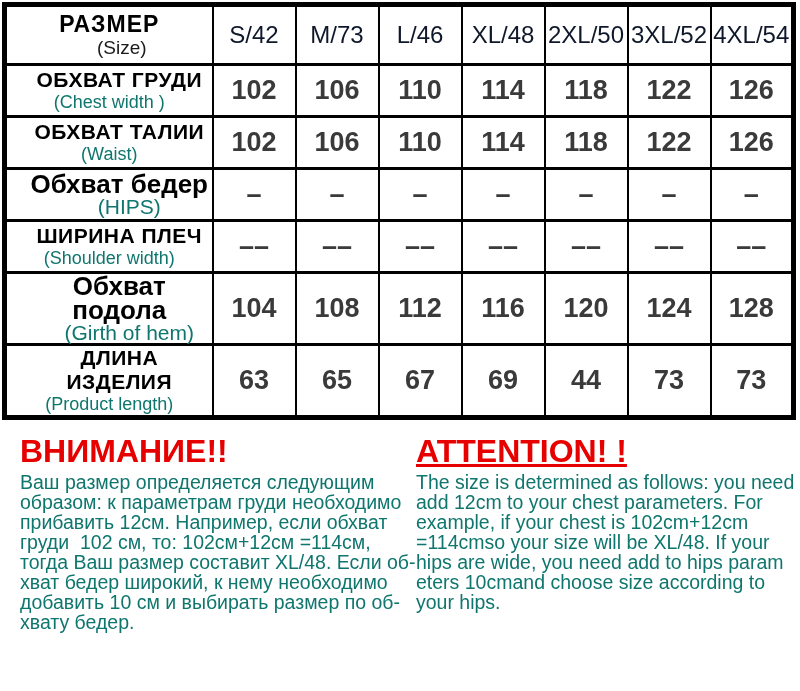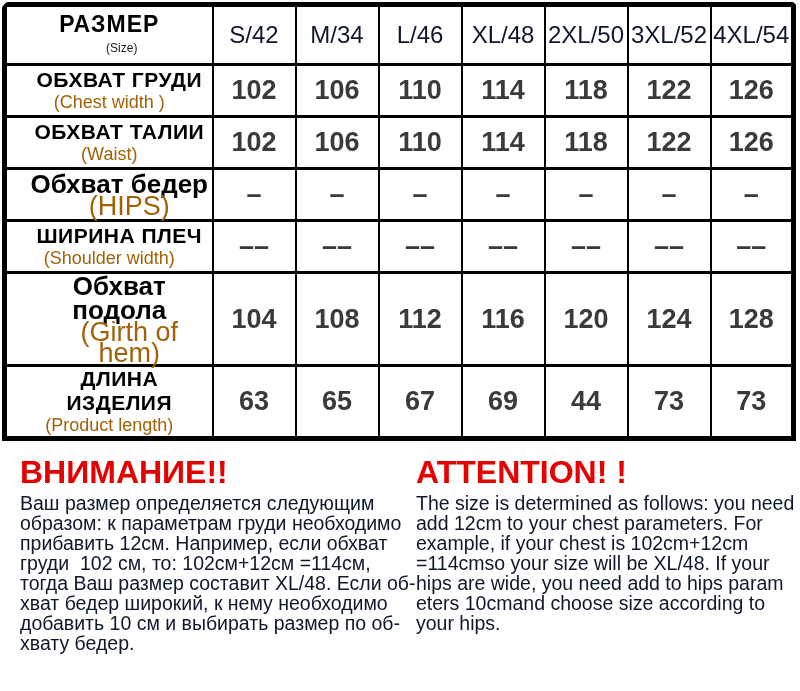--- a/index.html
+++ b/index.html
@@ -7,21 +7,20 @@
     padding: 0;
     background: #ffffff;
     font-family: "Liberation Sans", sans-serif;
   }
   .sheet {
     position: relative;
     width: 800px;
     height: 691px;
     background: #ffffff;
     overflow: hidden;
-    border-radius: 15px;
   }
   table.size-table {
     border-collapse: collapse;
     margin: 2px 0 0 2px;
     width: 794px;
     table-layout: fixed;
     background: #ffffff;
   }
   table.size-table th, table.size-table td {
     border: 2px solid #000000;
@@ -45,35 +44,35 @@
     line-height: 24px;
     padding-left: 20px;
   }
   .label-main.emphasis {
     font-size: 26px;
     letter-spacing: 0px;
   }
   .label-sub {
     font-weight: normal;
     font-size: 18px;
-    color: #a16207;
+    color: #0f766e;
     line-height: 21px;
   }
-  .label-sub.emphasis { font-size: 27px; padding-left: 40px; }
+  .label-sub.emphasis { font-size: 21px; padding-left: 40px; }
 
   .header-label-main {
     font-weight: bold;
     font-size: 23px;
     color: #000000;
     letter-spacing: 1px;
     line-height: 26px;
   }
   .header-label-sub {
     font-weight: normal;
-    font-size: 12px;
+    font-size: 19px;
     color: #1a1a1a;
     line-height: 22px;
     padding-left: 25px;
   }
   .size-head {
     font-weight: normal;
     font-size: 24px;
     color: #0f172a;
   }
   .value-cell {
@@ -93,41 +92,41 @@
     font-weight: bold;
     font-size: 32px;
     line-height: 28px;
     letter-spacing: 0px;
     margin: 0 0 7px 0;
   }
   .note-body {
     white-space: pre;
     font-size: 19.5px;
     line-height: 20px;
-    color: #0f172a;
+    color: #0f766e;
     letter-spacing: 0px;
   }
 </style>
 </head>
 <body>
 
 <div class="sheet">
 
   <table class="size-table">
     <colgroup>
       <col class="label-col">
     </colgroup>
     <tbody>
         <tr class="header-row">
           <th>
             <div class="header-label-main">РАЗМЕР</div>
             <div class="header-label-sub">(Size)</div>
           </th>
           <th class="size-head">S/42</th>
-          <th class="size-head">M/34</th>
+          <th class="size-head">M/73</th>
           <th class="size-head">L/46</th>
           <th class="size-head">XL/48</th>
           <th class="size-head">2XL/50</th>
           <th class="size-head">3XL/52</th>
           <th class="size-head">4XL/54</th>
         </tr>
         <tr>
           <th>
             <div class="label-main">ОБХВАТ ГРУДИ</div>
             <div class="label-sub">(Chest width )</div>
@@ -214,21 +213,21 @@
       <div class="note-body">Ваш размер определяется следующим
 образом: к параметрам груди необходимо
 прибавить 12см. Например, если обхват
 груди  102 см, то: 102см+12см =114см,
 тогда Ваш размер составит XL/48. Если об-
 хват бедер широкий, к нему необходимо
 добавить 10 см и выбирать размер по об-
 хвату бедер.</div>
     </div>
     <div class="note-col en">
-      <div class="note-heading" style="color: rgb(230, 0, 0);">ATTENTION! !</div>
+      <div class="note-heading" style="color: rgb(230, 0, 0); text-decoration: underline;">ATTENTION! !</div>
       <div class="note-body">The size is determined as follows: you need
 add 12cm to your chest parameters. For
 example, if your chest is 102cm+12cm
 =114cmso your size will be XL/48. If your
 hips are wide, you need add to hips param
 eters 10cmand choose size according to
 your hips.</div>
     </div>
   </div>
 

